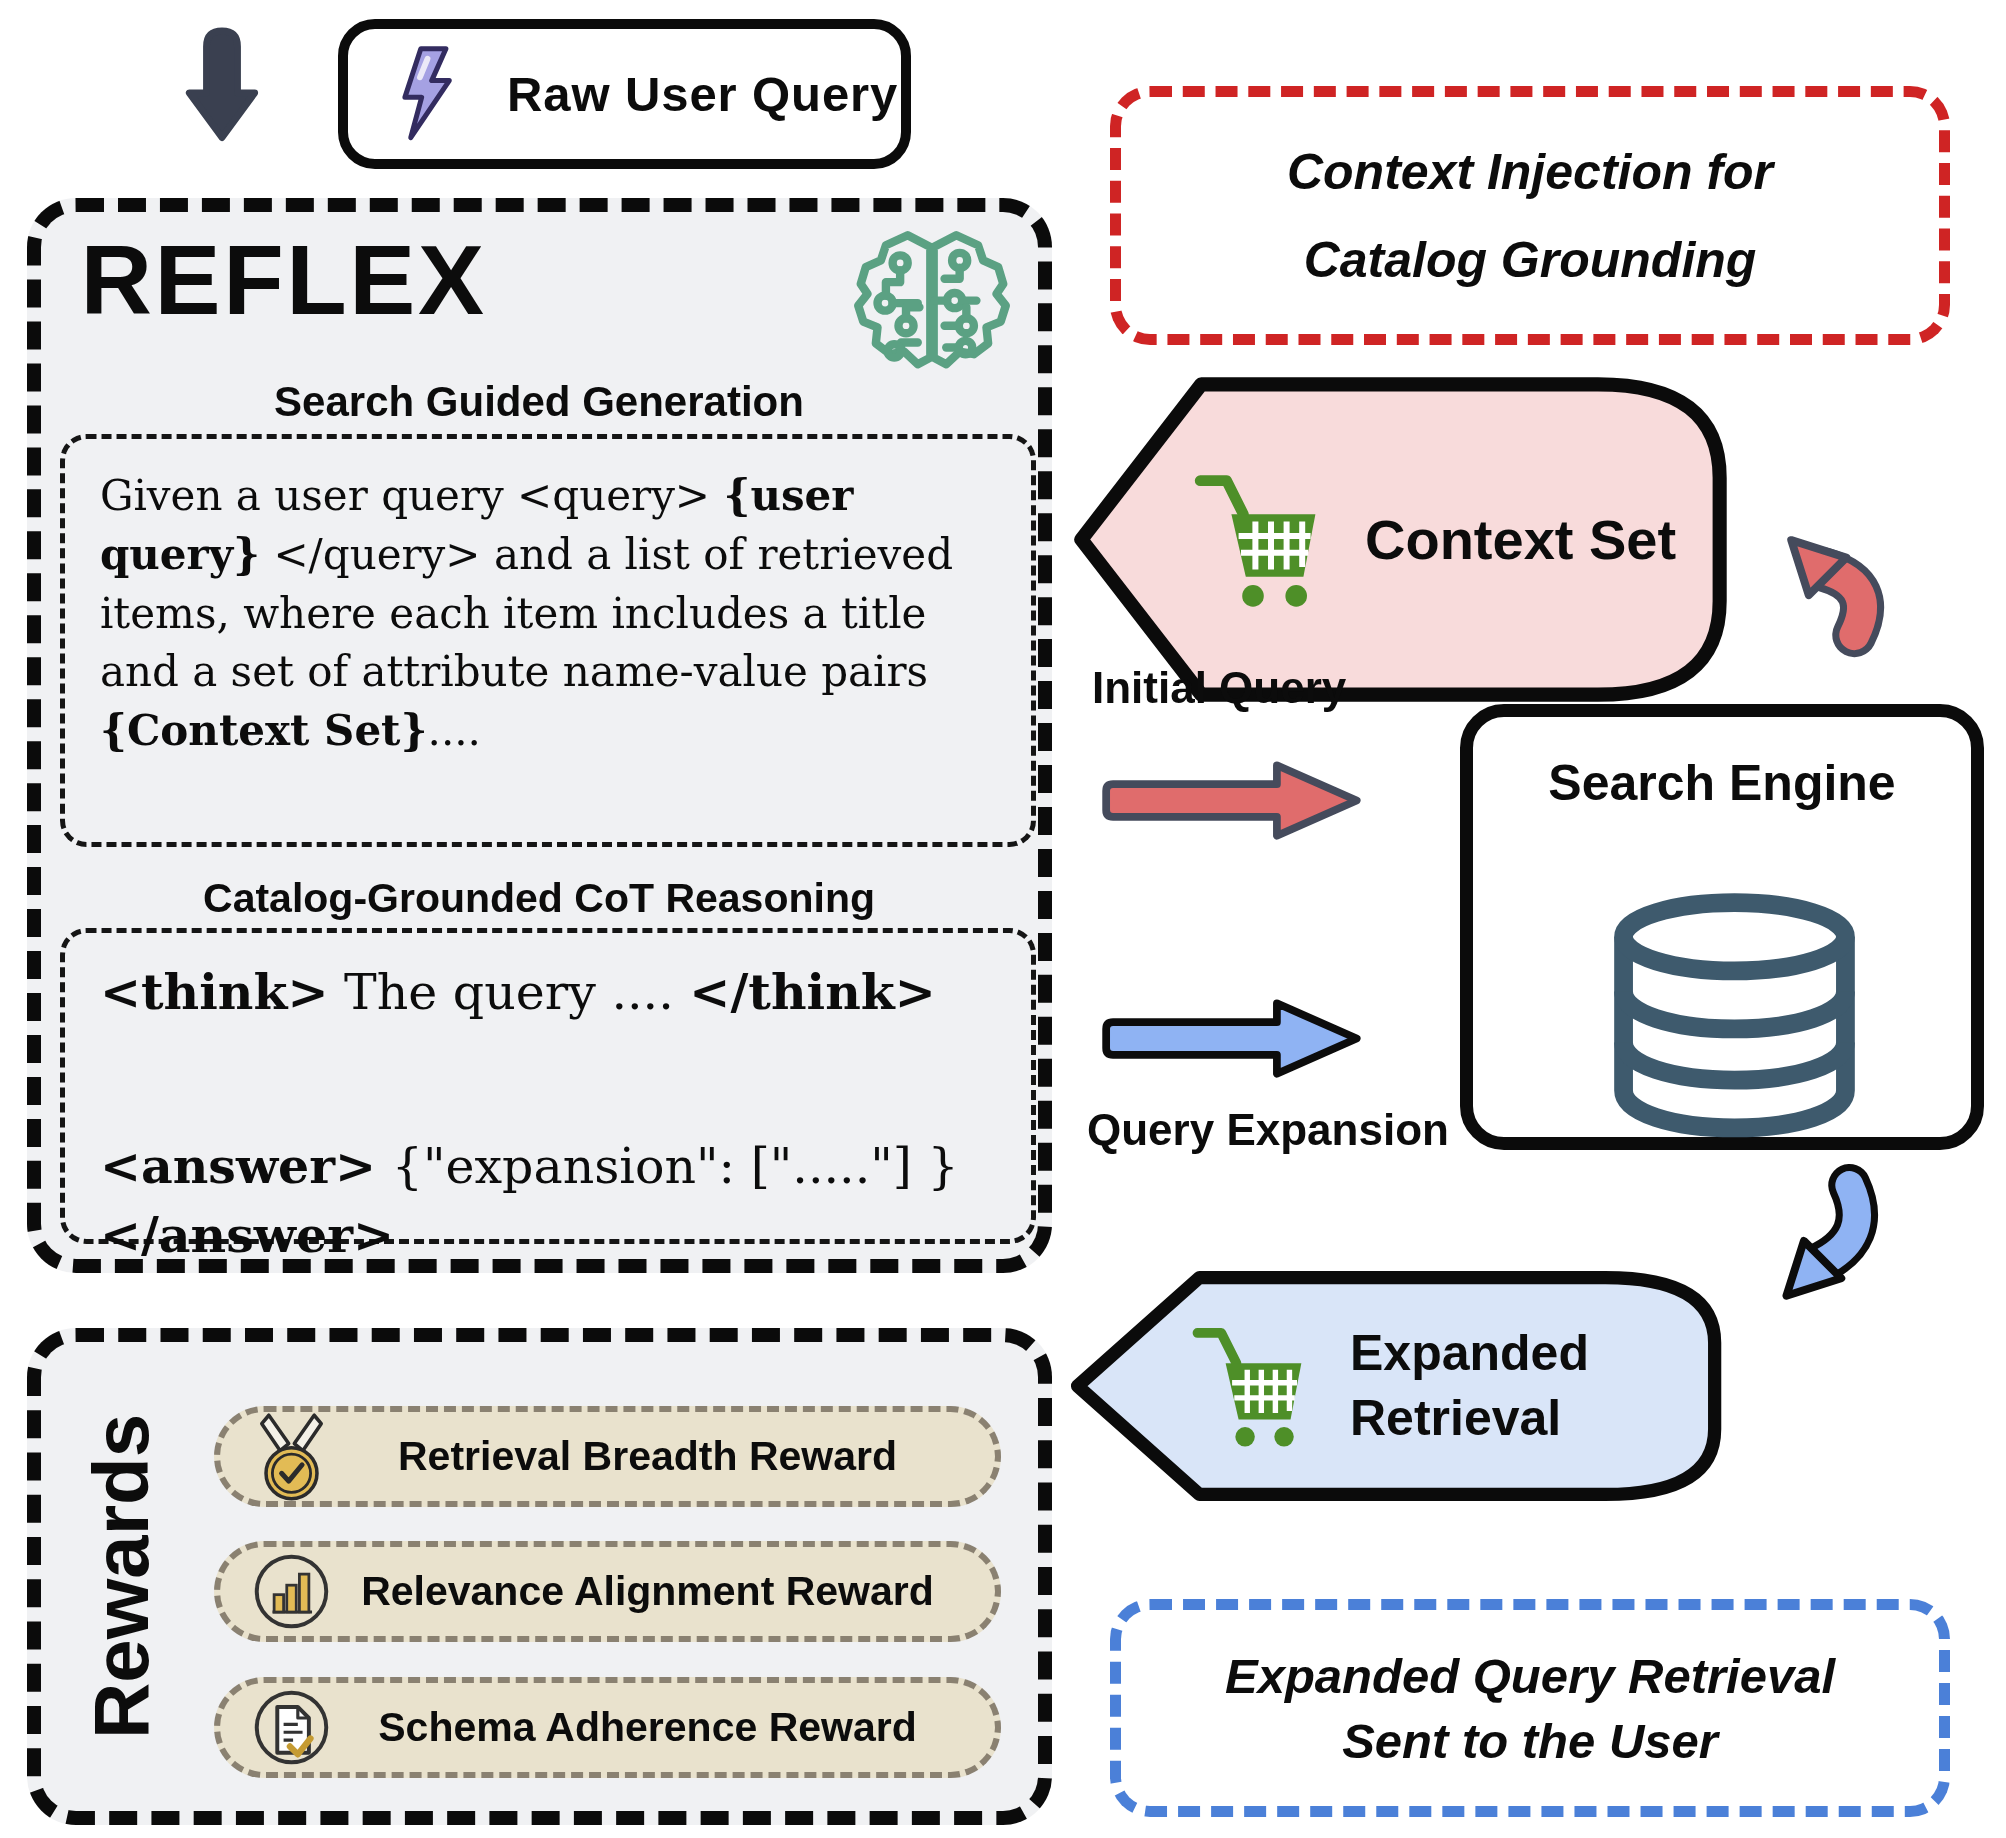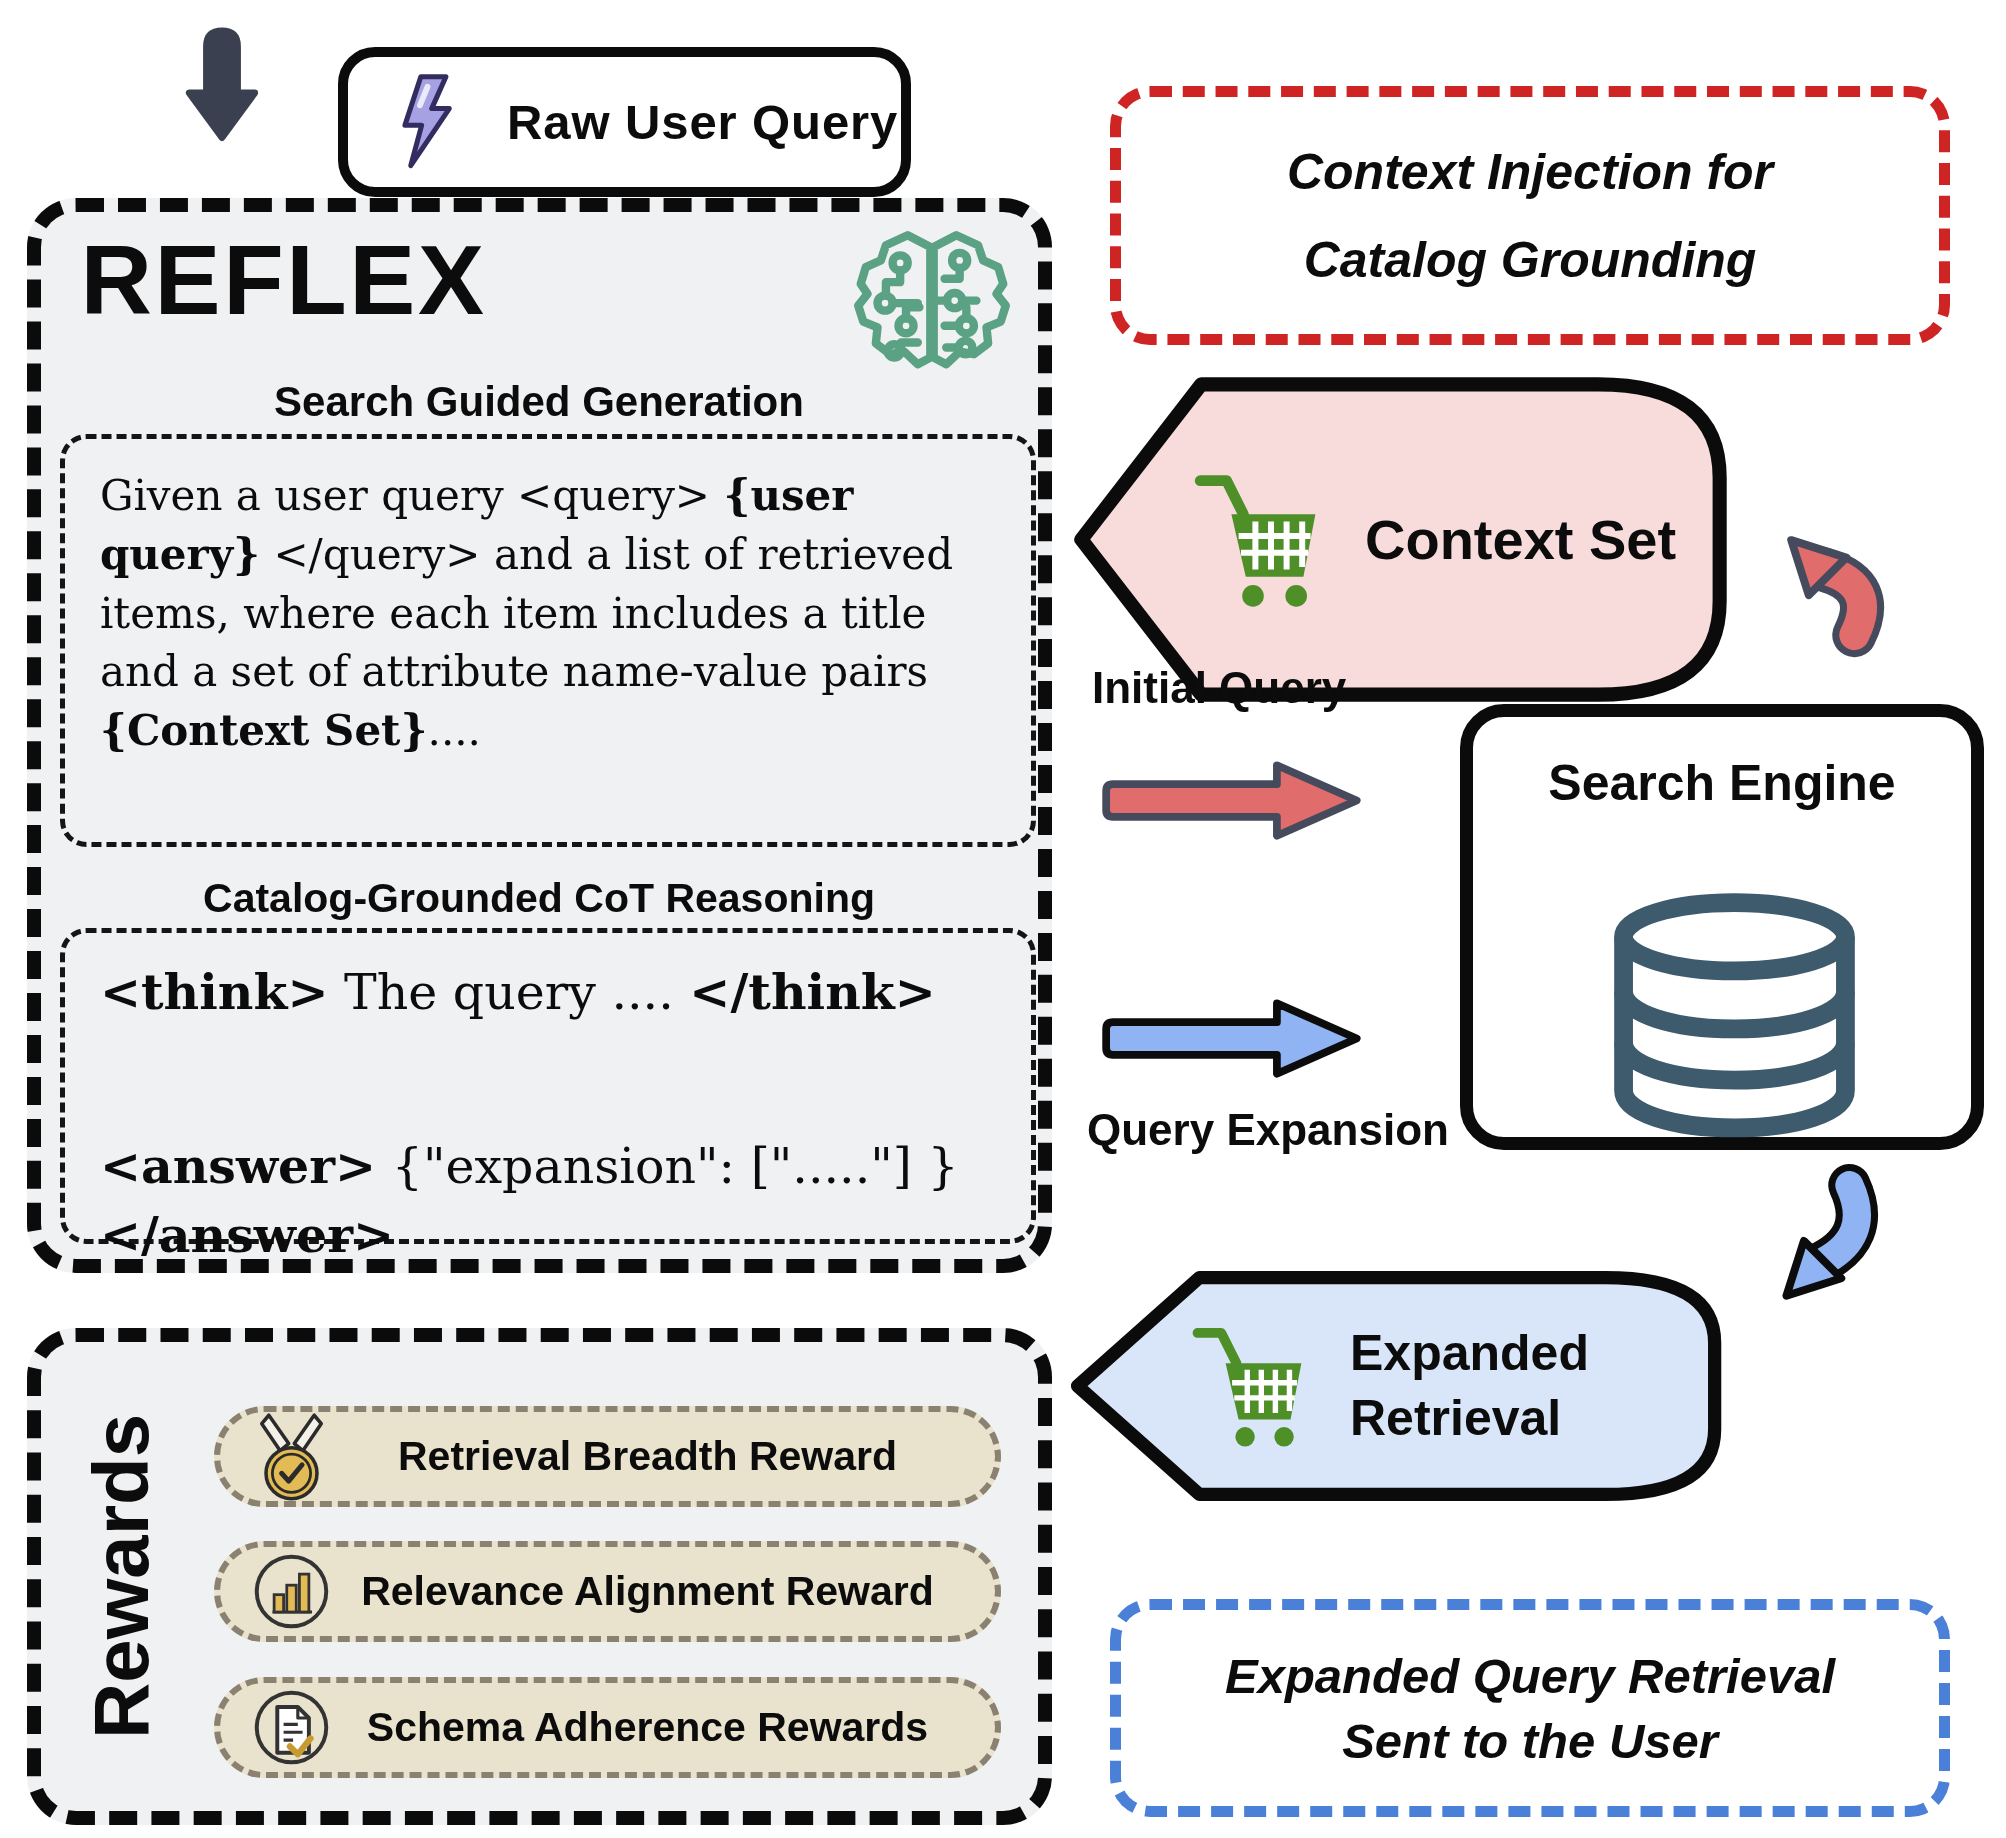--- a/index.html
+++ b/index.html
@@ -8,21 +8,21 @@
     position: relative; width: 2006px; height: 1839px;
     background: #ffffff; overflow: hidden;
     font-family: "Liberation Sans", sans-serif; color: #0c0c0c;
   }
   .abs { position: absolute; }
 
   
   .raw-query-box {
     left: 338px; top: 19.4px; width: 573px; height: 150px;
     background: #fff; border: 10.6px solid #0b0b0b; border-radius: 37px;
-    display: flex; align-items: center; padding-left: 46px; gap: 46px; margin-top: 28px;
+    display: flex; align-items: center; padding-left: 46px; gap: 46px;
   }
   .raw-query-box .label { font-size: 49px; font-weight: 600; letter-spacing: 0.9px; }
 
   .panel {
     background: var(--panel-gray); border: 14px dashed #0b0b0b; border-radius: 49px;
   }
   .reflex-panel { left: 26.5px; top: 198px; width: 1025px; height: 1075px; }
   .rewards-panel { left: 26.5px; top: 1328px; width: 1025px; height: 497px; }
 
   .reflex-title {
@@ -218,21 +218,21 @@
     <div class="pill pill-3">
       <span class="icon-box" style="height:79px">
         <svg viewBox="0 0 100 100" style="width:79px;height:79px">
           <circle cx="50" cy="50" r="44" fill="none" stroke="#333" stroke-width="5"></circle>
           <path d="M32,24 H58 L72,38 V82 H32 Z" fill="#ffffff" stroke="#333" stroke-width="5" stroke-linejoin="round"></path>
           <path d="M58,24 V38 H72" fill="none" stroke="#333" stroke-width="4" stroke-linejoin="round"></path>
           <path d="M40,46 H58 M40,56 H64 M40,66 H52" stroke="#333" stroke-width="4" fill="none"></path>
           <path d="M48,74 L58,84 L74,64" fill="none" stroke="#c59b32" stroke-width="8" stroke-linecap="round" stroke-linejoin="round"></path>
         </svg>
       </span>
-      <span class="label">Schema Adherence Rewards</span>
+      <span class="label">Schema Adherence Reward</span>
     </div>
   </div>
 
   <div class="abs tag context-set">
     <svg viewBox="0 0 752 380" preserveAspectRatio="none">
       <path class="pent-pink" stroke-width="16" stroke-linejoin="round" d="M150,14 L600,14 Q738,14 738,120 L738,260 Q738,366 600,366 L150,366 L14,190 Z"></path>
     </svg>
     <div class="content">
       <span style="width:132px;height:173px;flex:none">
         <svg viewBox="0 0 110 130">

